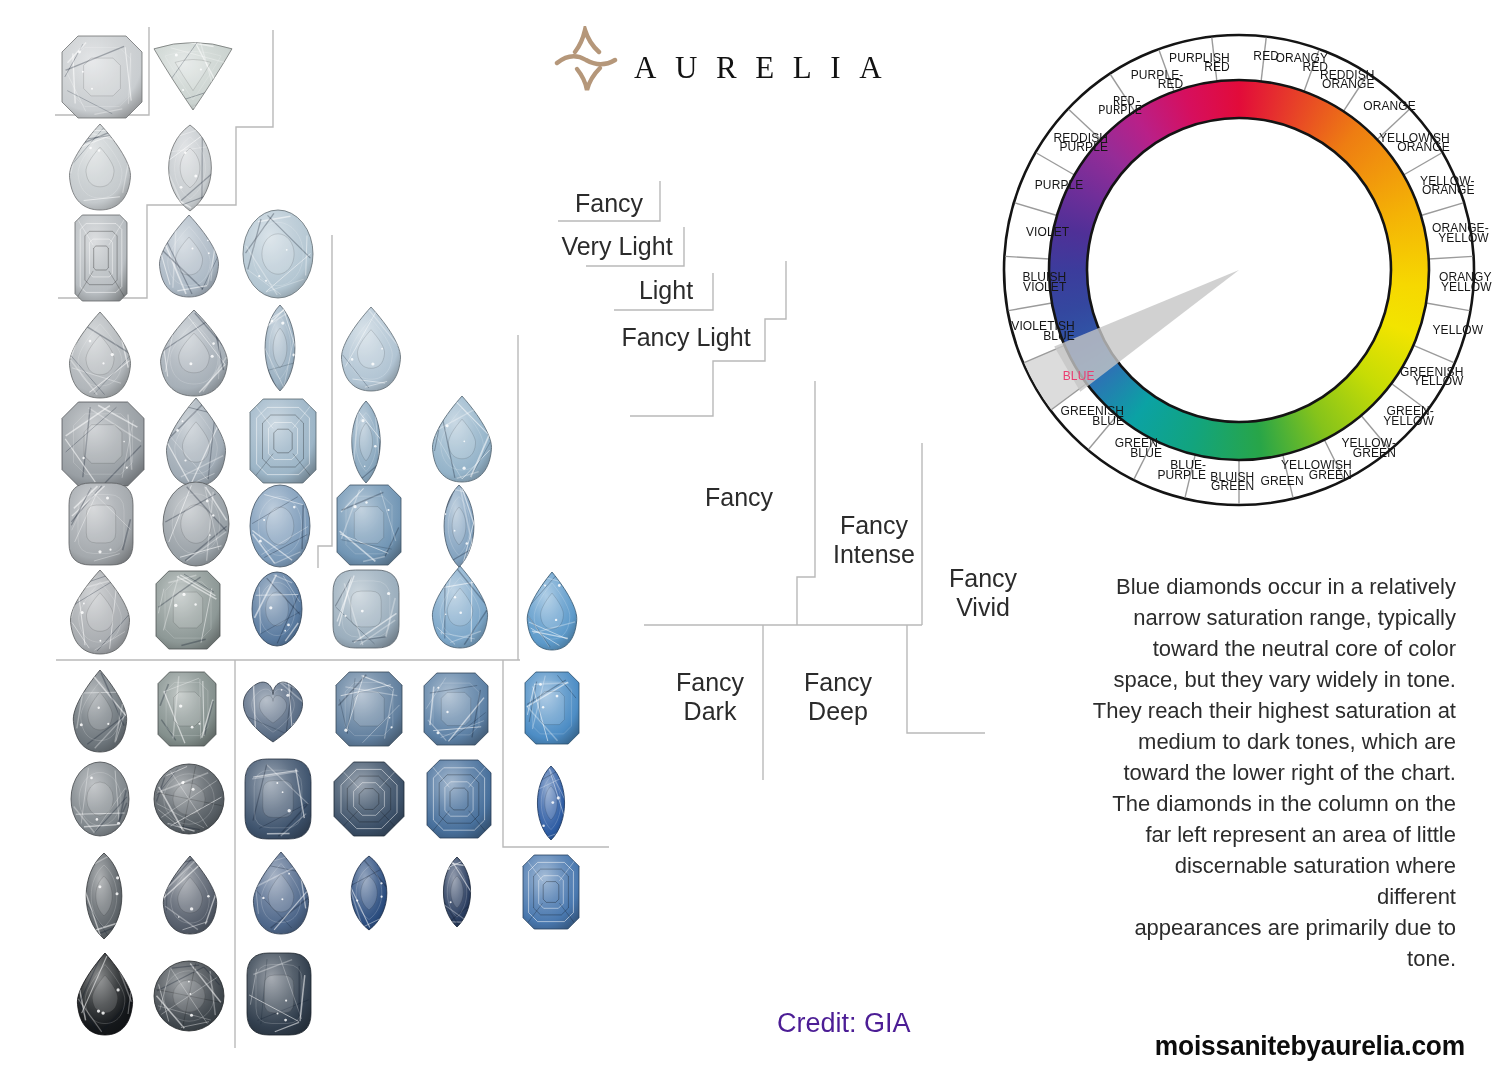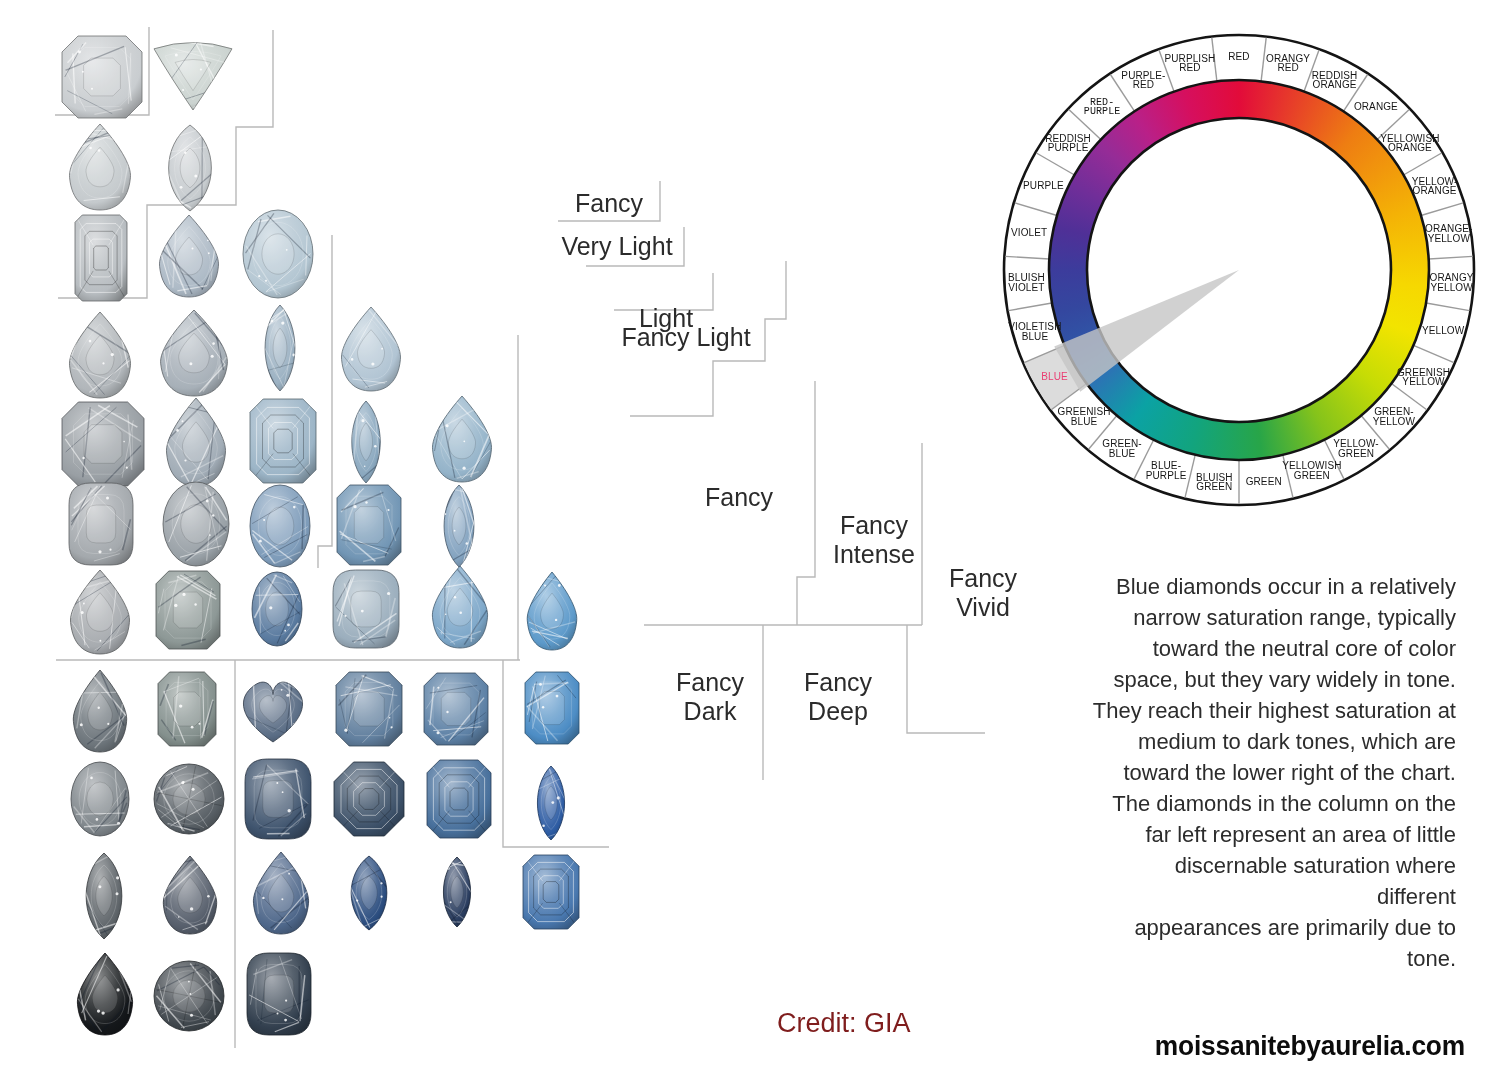--- a/index.html
+++ b/index.html
@@ -14,26 +14,26 @@
               letter-spacing:0.60em;color:#121212;white-space:nowrap;}
   .grade-label{position:absolute;transform:translate(-50%,-50%);font-size:25px;line-height:29px;
                color:#2b2b2b;text-align:center;white-space:pre-line;z-index:3;}
   #color-wheel{position:absolute;left:1002px;top:33px;width:474px;height:474px;z-index:3;}
   #color-wheel svg,#color-wheel .ring,#color-wheel .center{position:absolute;}
   .wheel-base{left:0;top:0;z-index:1;}
   .ring{left:47px;top:47px;width:380px;height:380px;border-radius:50%;z-index:2;}
   .center{left:85px;top:85px;width:304px;height:304px;border-radius:50%;background:#fff;z-index:3;}
   .wheel-top{left:0;top:0;z-index:4;}
   .hue-labels{position:absolute;left:0;top:0;width:474px;height:474px;z-index:5;}
-  .hue-label{position:absolute;transform:translate(-50%,-50%);width:80px;text-align:center;
-             font-size:10px;line-height:9.5px;letter-spacing:0.1px;color:#161616;white-space:pre-line;}
+  .hue-label{position:absolute;transform:translate(-50%,-50%);width:80px;text-align:right;
+             font-size:12px;line-height:9.5px;letter-spacing:0.1px;color:#161616;white-space:pre-line;}
   .hue-label.hl{color:#ea3d72;}
   #description{position:absolute;right:44px;top:571px;width:432px;text-align:right;
                font-size:22px;line-height:31px;color:#2c2c2c;white-space:pre-line;z-index:3;}
-  #credit{position:absolute;left:777px;top:1008px;font-size:27px;color:#7f1d1d;z-index:3;}
+  #credit{position:absolute;left:777px;top:1008px;font-size:27px;color:#4c1d95;z-index:3;}
   #website{position:absolute;right:35px;top:1030px;font-size:28px;font-weight:bold;color:#0c0c0c;
            letter-spacing:-0.2px;transform:scaleX(0.94);transform-origin:100% 50%;z-index:3;}
 </style>
 </head>
 <body>
 
 <div class="page">
 
   <svg id="guides">
       <polyline points="149,27 149,115 55,115" fill="none" stroke="#b9b9b9" stroke-width="1.4"></polyline>
@@ -1478,25 +1478,33 @@
           <line x1="-28.6" y1="10.7" x2="-22.3" y2="-25.3" stroke="rgba(255,255,255,0.32)" stroke-width="1.0"></line>
           <path d="M-4.7,-18.9 L4.7,-18.9 Q14.7,-18.9 14.7,-8.9 L14.7,8.9 Q14.7,18.9 4.7,18.9 L-4.7,18.9 Q-14.7,18.9 -14.7,8.9 L-14.7,-8.9 Q-14.7,-18.9 -4.7,-18.9 Z" fill="rgba(255,255,255,0.14)" stroke="rgba(0,0,0,0.18)" stroke-width="0.7"></path>
           <path d="M-7.4,-29.5 L7.4,-29.5 Q23,-29.5 23,-13.9 L23,13.9 Q23,29.5 7.4,29.5 L-7.4,29.5 Q-23,29.5 -23,13.9 L-23,-13.9 Q-23,-29.5 -7.4,-29.5 Z" fill="none" stroke="rgba(255,255,255,0.25)" stroke-width="0.7"></path>
           <circle cx="-1.5" cy="19.4" r="1.0" fill="rgba(255,255,255,0.85)"></circle>
           <circle cx="6.6" cy="26.1" r="1.4" fill="rgba(255,255,255,0.85)"></circle>
           <circle cx="7.1" cy="6.6" r="1.1" fill="rgba(255,255,255,0.85)"></circle>
         </g>
       </svg>
     </div>
 
+  <div id="brand">
+    <svg id="brand-icon" viewBox="0 0 64 68">
+      <path d="M21,26 Q28,17 31,4 Q35,17 45,26" fill="none" stroke="#b5977a" stroke-width="4.4" stroke-linecap="round"></path>
+      <path d="M3,37 C14,28 24,29 32,34 C41,39 51,40 61,34" fill="none" stroke="#b5977a" stroke-width="4.4" stroke-linecap="round"></path>
+      <path d="M23,43 Q31,53 33,64 Q36,52 46,42" fill="none" stroke="#b5977a" stroke-width="4.4" stroke-linecap="round"></path>
+    </svg>
+    <div id="brand-name">AURELIA</div>
+  </div>
 
   <div id="grade-labels">
       <div class="grade-label" style="left: 609px; top: 203px;">Fancy</div>
       <div class="grade-label" style="left: 617px; top: 246px;">Very Light</div>
-      <div class="grade-label" style="left: 666px; top: 290px; margin-top: 28px;">Light</div>
+      <div class="grade-label" style="left: 666px; top: 290px;">Light</div>
       <div class="grade-label" style="left: 686px; top: 337px;">Fancy Light</div>
       <div class="grade-label" style="left: 739px; top: 497px;">Fancy</div>
       <div class="grade-label" style="left: 874px; top: 540px;">Fancy
 Intense</div>
       <div class="grade-label" style="left: 983px; top: 593px;">Fancy
 Vivid</div>
       <div class="grade-label" style="left: 710px; top: 697px;">Fancy
 Dark</div>
       <div class="grade-label" style="left: 838px; top: 697px;">Fancy
 Deep</div>

